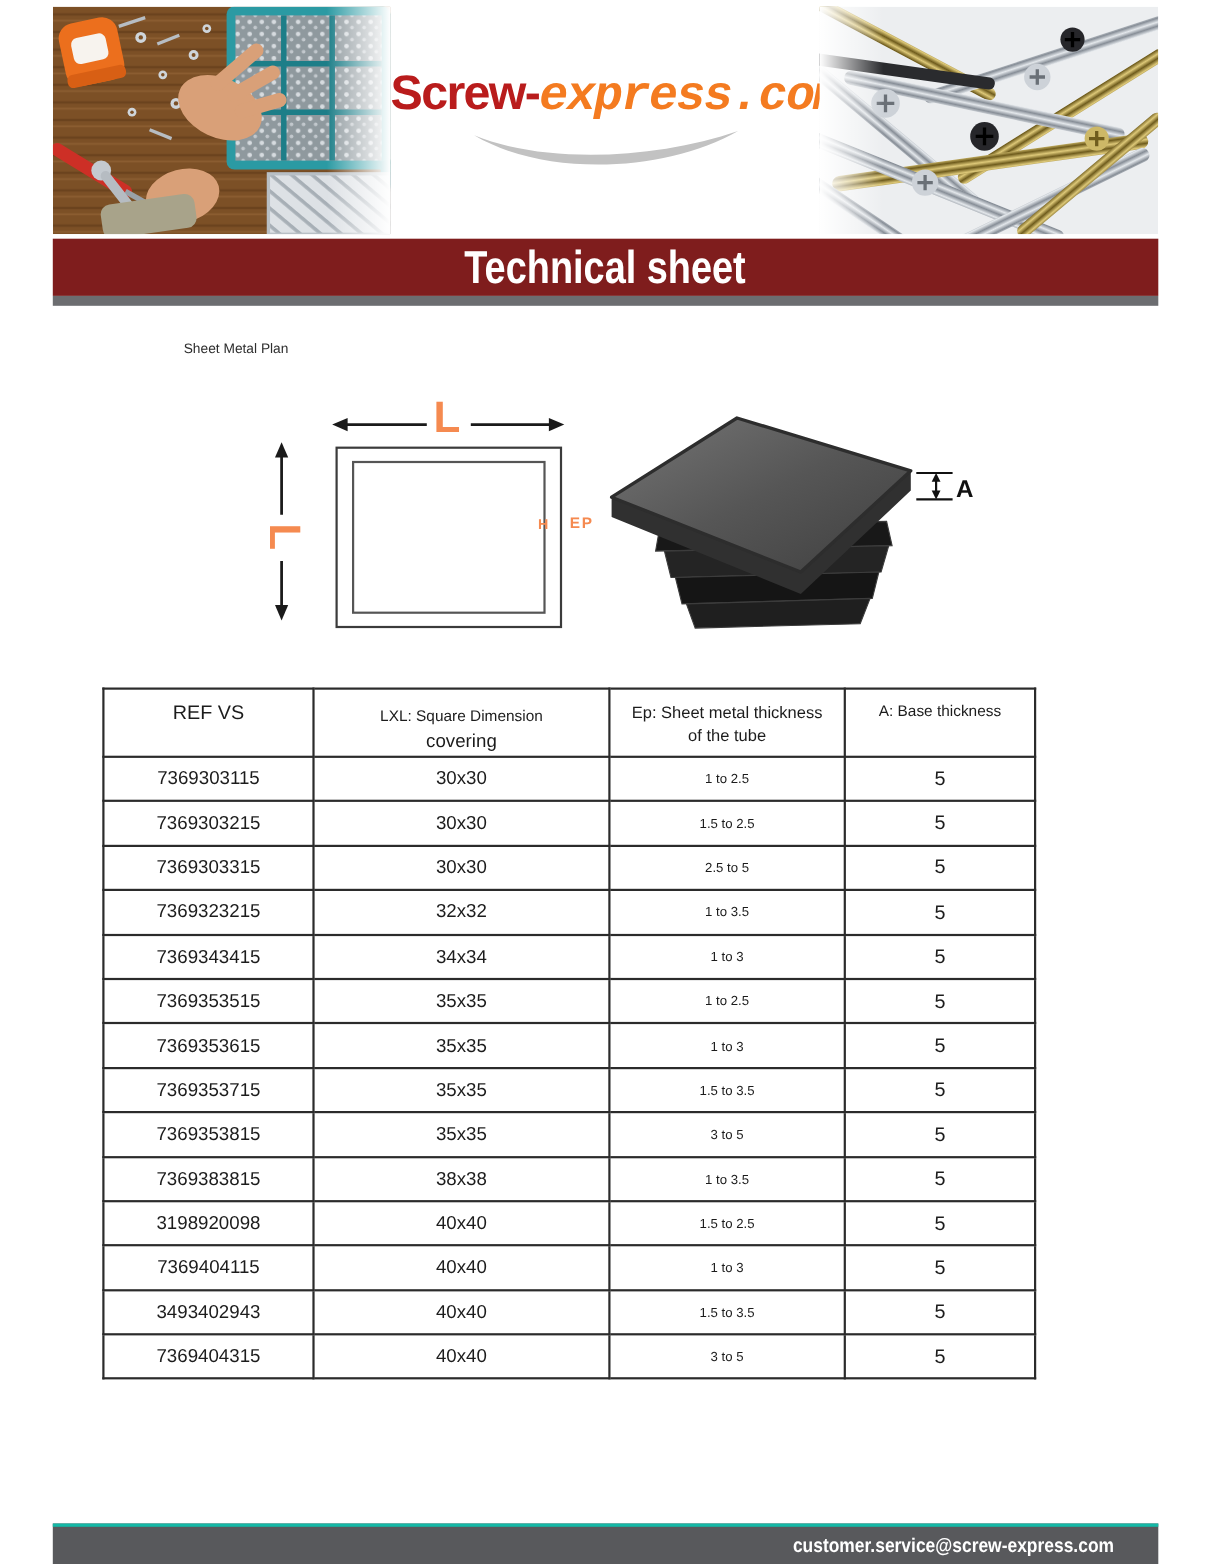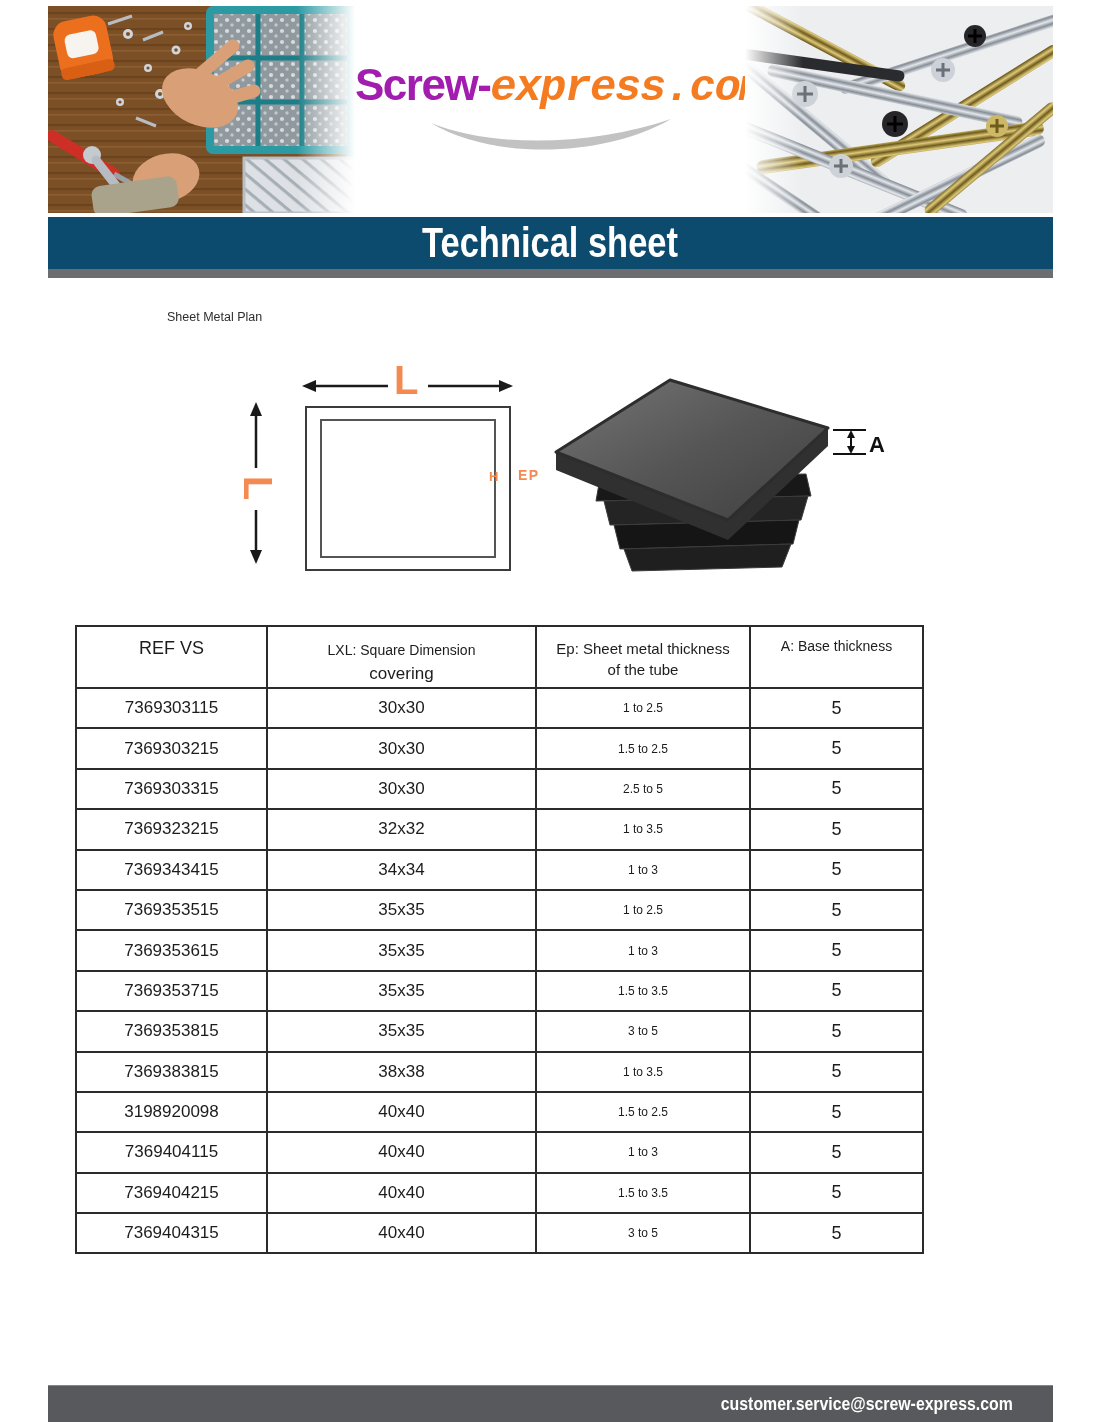--- a/index.html
+++ b/index.html
@@ -9,65 +9,65 @@
   
   .photo{position:absolute;top:6px;height:207px;overflow:hidden;}
   .photo-left{left:48px;width:307px;}
   .photo-right{left:745px;width:308px;}
   .fade{position:absolute;top:0;bottom:0;width:58px;}
   .fade-r{right:0;background:linear-gradient(to right,rgba(255,255,255,0),#fff);}
   .fade-l{left:0;background:linear-gradient(to left,rgba(255,255,255,0),#fff);}
 
   .logo-block{position:absolute;left:355px;top:60px;width:390px;text-align:center;}
   .logo-text{font-size:44px;font-weight:bold;letter-spacing:-1.5px;white-space:nowrap;}
-  .logo-gray{color:#a21caf;}
+  .logo-gray{color:#b91c1c;}
   .logo-orange{color:#f47b20;font-style:italic;font-family:Liberation Mono, monospace;}
   .swoosh{display:block;margin:2px auto 0 auto;}
 
   
-  .banner{position:absolute;left:48px;top:217px;width:1005px;height:52px;background:#0c4a6e;
+  .banner{position:absolute;left:48px;top:217px;width:1005px;height:52px;background:#7f1d1d;
           display:flex;align-items:center;justify-content:center;}
   .banner-text{color:#fff;font-size:42px;font-weight:bold;letter-spacing:0px;
                display:inline-block;transform:scaleX(0.82);white-space:nowrap;}
   .banner-underline{position:absolute;left:48px;top:269px;width:1005px;height:9px;background:#6c6d70;}
 
   
   .plan-label{position:absolute;left:167px;top:310px;font-size:12.5px;color:#2e2e2e;}
   .dim-orange{color:#f58a50;font-weight:bold;}
   .lbl-l-top{position:absolute;left:394px;top:360px;font-size:40px;line-height:40px;}
   .lbl-l-left{position:absolute;left:238px;top:468px;width:40px;height:40px;font-size:40px;line-height:40px;
               display:flex;align-items:center;justify-content:center;transform:rotate(90deg);}
   .outer-square{position:absolute;left:305px;top:406px;width:206px;height:165px;
                 border:2px solid #3b3b3b;box-sizing:border-box;background:#fff;}
   .inner-square{position:absolute;left:320px;top:419px;width:176px;height:139px;
                 border:2px solid #555;box-sizing:border-box;}
   .lbl-h{position:absolute;left:489px;top:469px;font-size:13px;}
   .lbl-ep{position:absolute;left:518px;top:467px;font-size:14px;letter-spacing:1.5px;}
   .dim-svg,.cap-svg{position:absolute;}
 
   
-  table.spec{position:absolute;left:75px;top:625px;width:831px;border-collapse:collapse;
+  table.spec{position:absolute;left:93px;top:625px;width:831px;border-collapse:collapse;
              table-layout:fixed;}
   table.spec th,table.spec td{border:2px solid #2b2b2b;text-align:center;overflow:hidden;}
   table.spec th{vertical-align:top;padding-top:11px;font-weight:normal;}
   thead tr{height:62px;}
   tbody tr{height:40.4px;}
   .hc0{width:187px;font-size:18px;font-weight:bold;}
   .hc1{width:265px;font-size:14px;line-height:24px;}
   .hc1 .sub{font-size:17px;}
   .hc2{width:210px;font-size:15px;line-height:21px;}
   .hc3{width:169px;font-size:14px;}
   td.c0{font-size:17px;}
   td.c1{font-size:17px;}
   td.c2{font-size:12px;}
   td.c3{font-size:18px;}
 
   
   .footer{position:absolute;left:48px;top:1385px;width:1005px;height:37px;background:#58595c;
-          border-top:1px solid #14b8a6;box-sizing:border-box;display:flex;align-items:center;
+          border-top:3px solid #14b8a6;box-sizing:border-box;display:flex;align-items:center;
           justify-content:flex-end;padding-right:40px;}
   .footer-text{color:#fff;font-size:18px;font-weight:bold;transform:scaleX(0.88);
                transform-origin:right center;white-space:nowrap;}
 </style>
 </head>
 <body>
 
 <div class="page">
 
   <header>
@@ -368,21 +368,21 @@
           <td class="c2">1.5 to 2.5</td>
           <td class="c3">5</td>
         </tr>
         <tr>
           <td class="c0">7369404115</td>
           <td class="c1">40x40</td>
           <td class="c2">1 to 3</td>
           <td class="c3">5</td>
         </tr>
         <tr>
-          <td class="c0">7369404215</td>
+          <td class="c0">3493402943</td>
           <td class="c1">40x40</td>
           <td class="c2">1.5 to 3.5</td>
           <td class="c3">5</td>
         </tr>
         <tr>
           <td class="c0">7369404315</td>
           <td class="c1">40x40</td>
           <td class="c2">3 to 5</td>
           <td class="c3">5</td>
         </tr>

